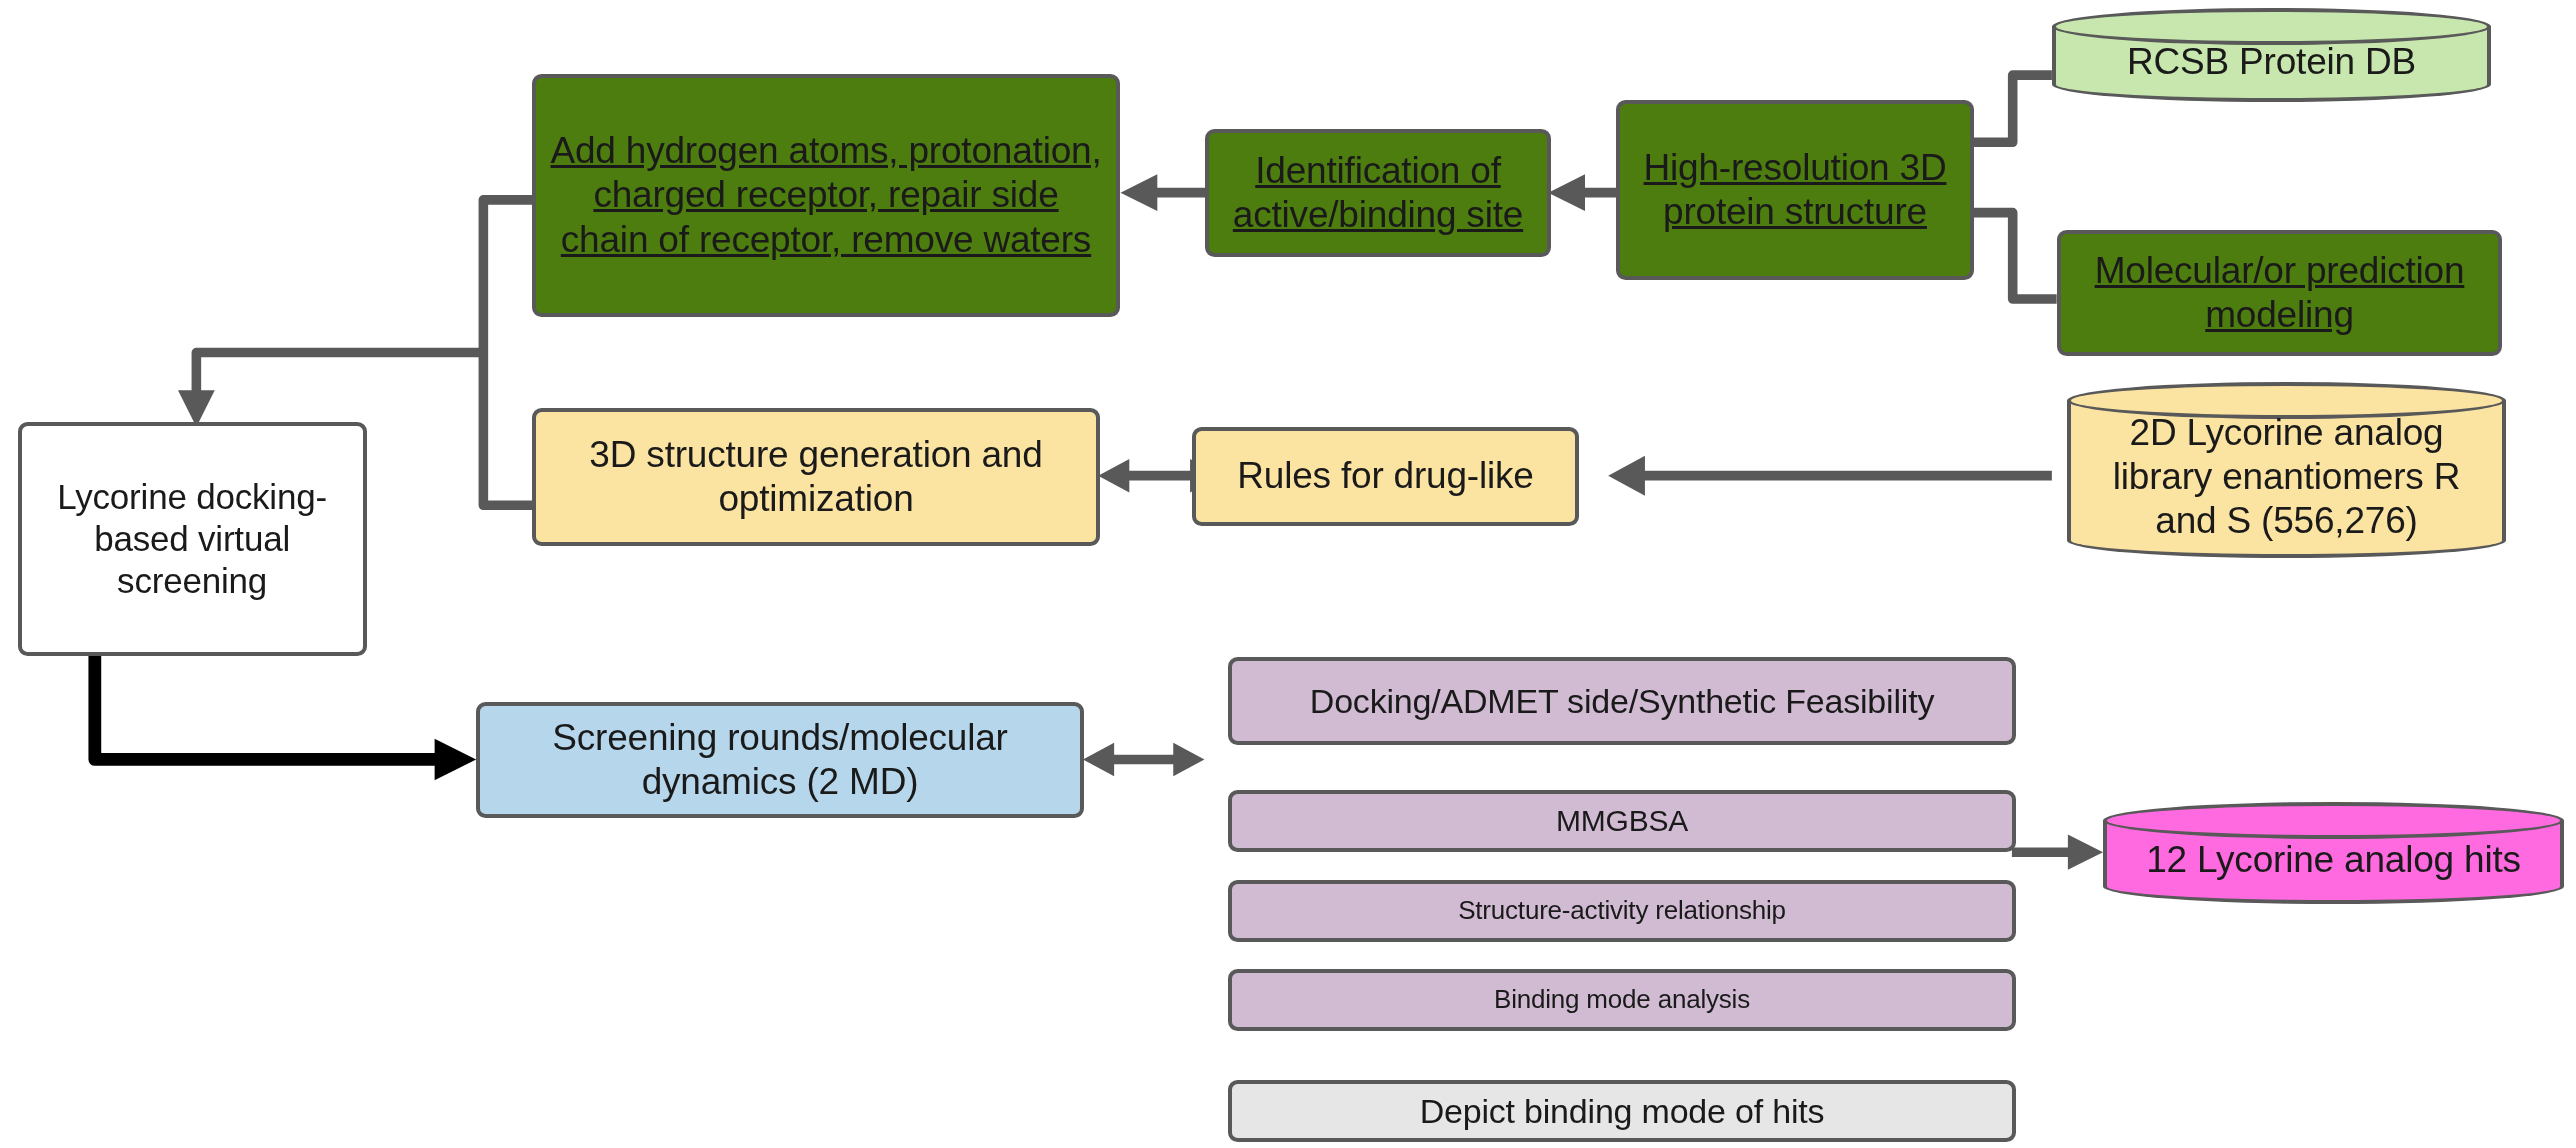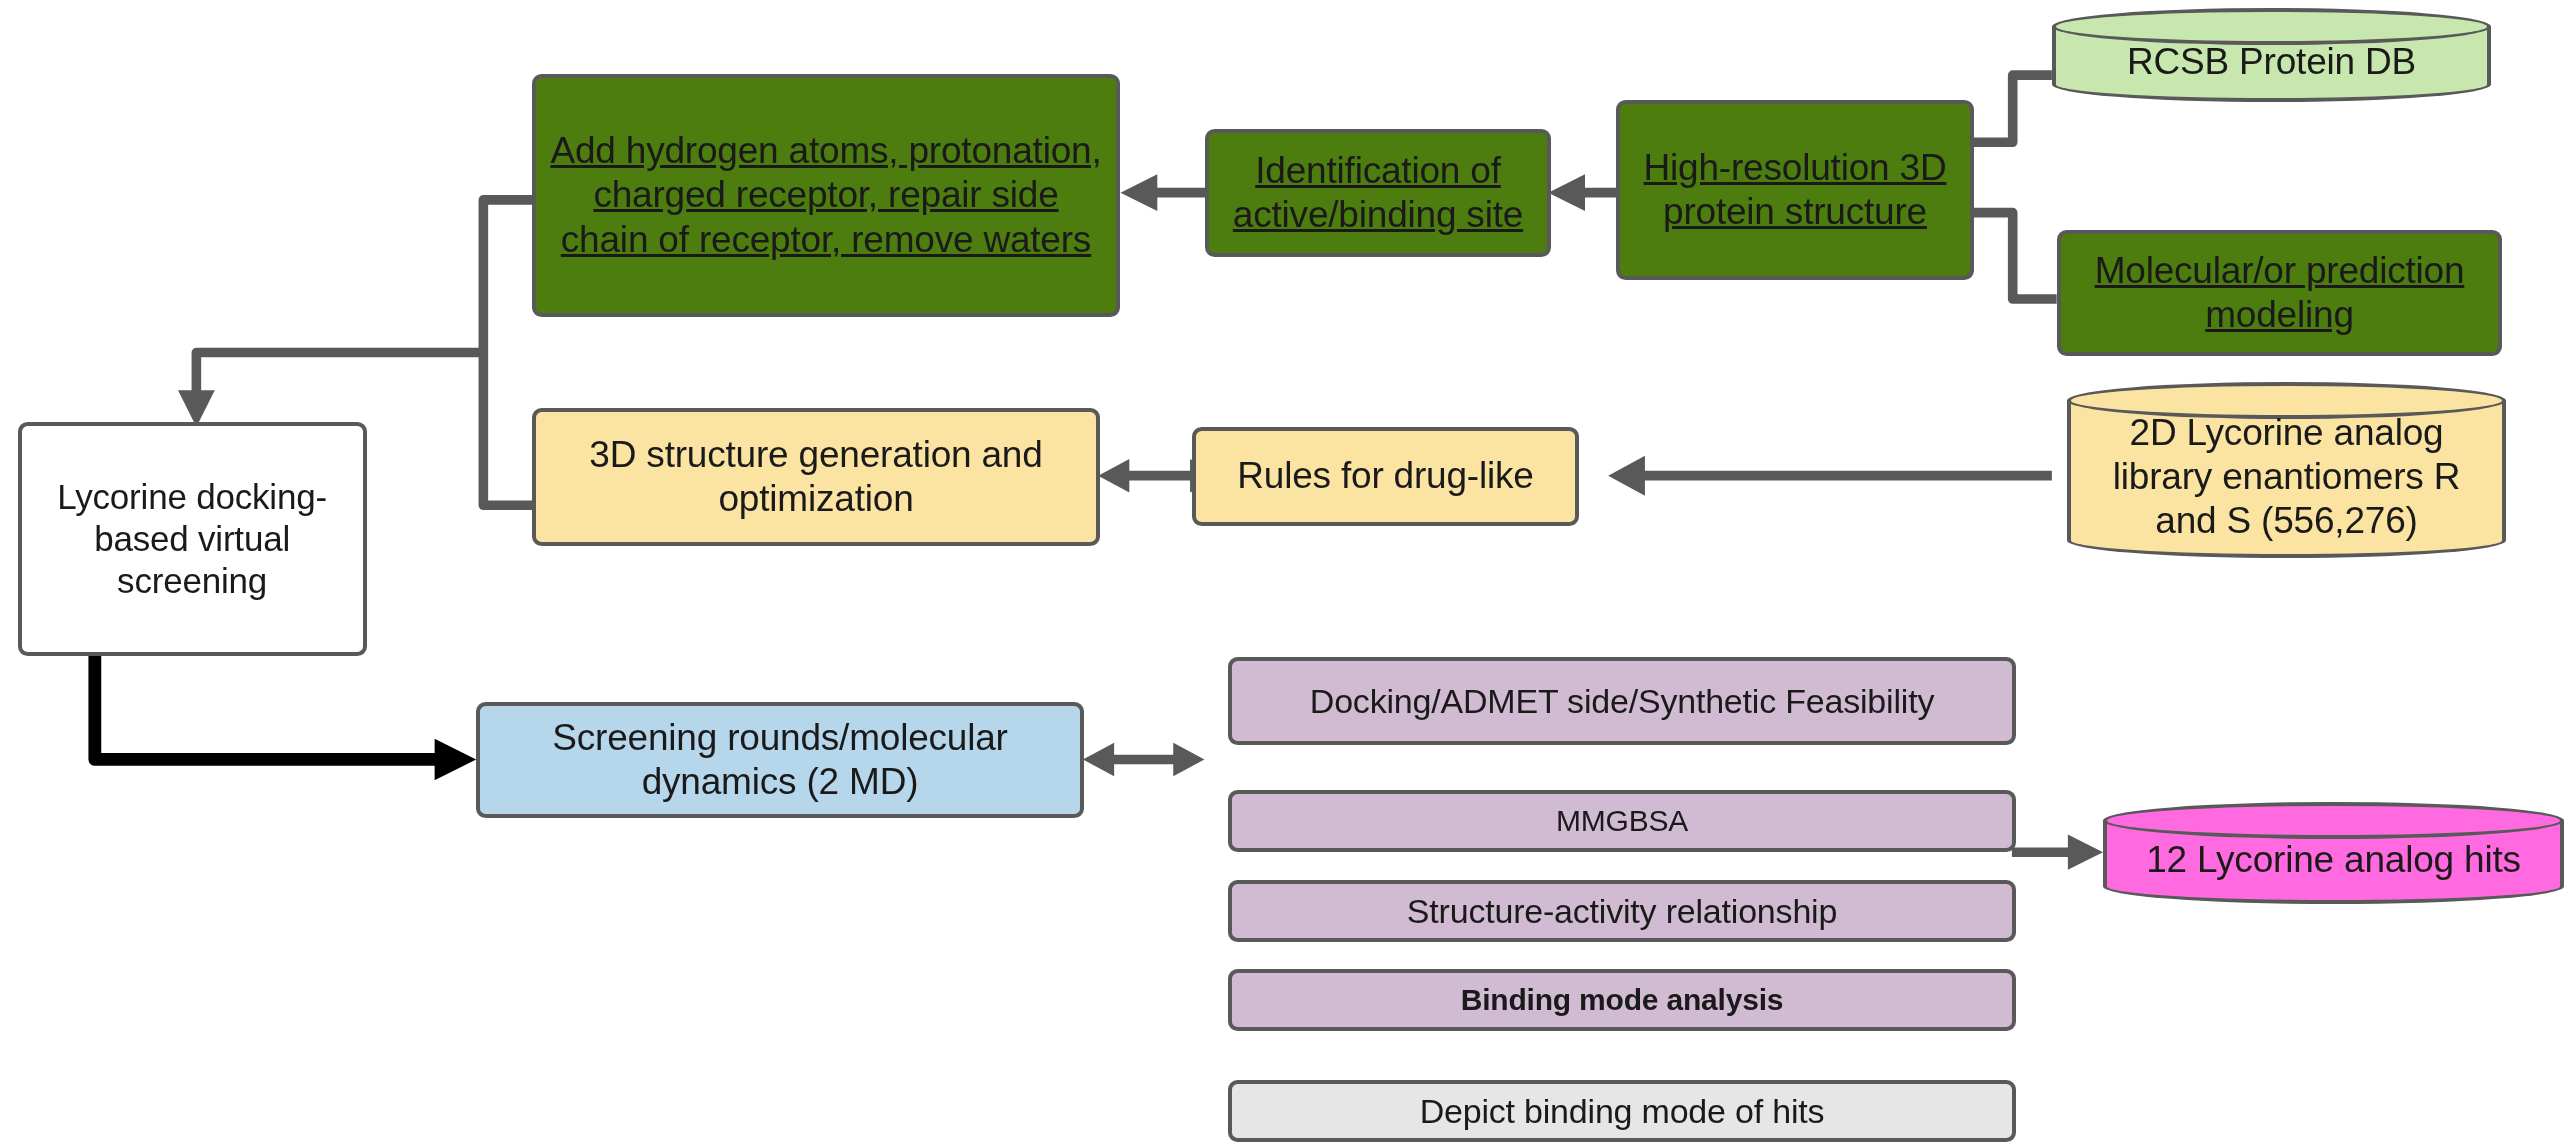--- a/index.html
+++ b/index.html
@@ -178,23 +178,23 @@
     <div class="top"></div>
     <div class="label" style="font-size:37px;">2D Lycorine analog library enantiomers R and S (556,276)</div>
   </div>
 
   <div class="node blue" style="left:476px; top:702px; width:608px; height:116px; font-size:37px;">Screening rounds/molecular dynamics (2 MD)</div>
 
   <div class="node purple" style="left:1228px; top:657px; width:788px; height:88px; font-size:34px;">Docking/ADMET side/Synthetic Feasibility</div>
 
   <div class="node purple" style="left:1228px; top:790px; width:788px; height:62px; font-size:30px;">MMGBSA</div>
 
-  <div class="node purple" style="left:1228px; top:880px; width:788px; height:62px; font-size:34px;">Structure-activity relationship</div>
-
-  <div class="node purple" style="left:1228px; top:969px; width:788px; height:62px; font-size:30px;font-weight:bold;">Binding mode analysis</div>
+  <div class="node purple" style="left:1228px; top:880px; width:788px; height:62px; font-size:26px;">Structure-activity relationship</div>
+
+  <div class="node purple" style="left:1228px; top:969px; width:788px; height:62px; font-size:26px;">Binding mode analysis</div>
 
   <div class="node grey" style="left:1228px; top:1060px; width:788px; height:62px; font-size:34px;">Depict binding mode of hits</div>
 
   <div class="cyl pink" style="left:2103px; top:802px; width:461px; height:102px;">
     <div class="body"></div>
     <div class="top"></div>
     <div class="label" style="font-size:37px;">12 Lycorine analog hits</div>
   </div>
 
 </div>

